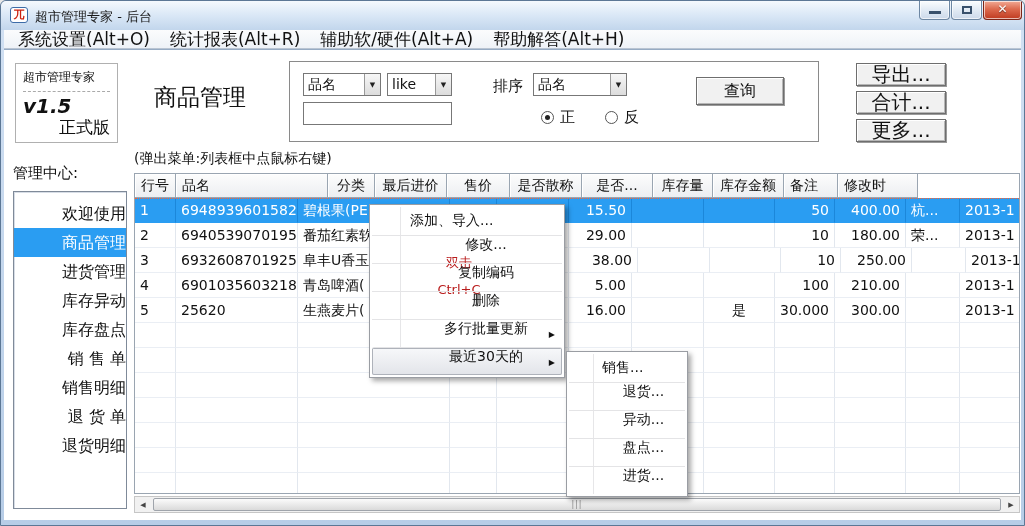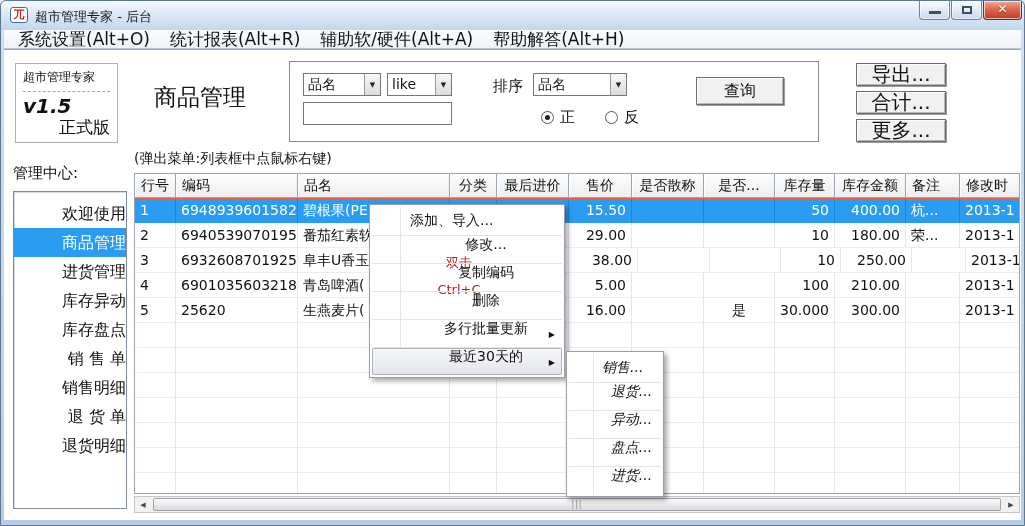--- a/index.html
+++ b/index.html
@@ -109,22 +109,22 @@
     border:1px solid #9a9da3; box-shadow:3px 3px 5px rgba(0,0,0,.35); padding:2px; z-index:50; }
   .context-menu::before { content:''; position:absolute; left:30px; top:2px; bottom:2px; width:1px;
     background:#e6e6e8; box-shadow:1px 0 0 #fff; }
   .cm-item { position:relative; height:28px; display:flex; align-items:center; font-size:14px; }
   .cm-item + .cm-item { border-top:1px solid #e4e4e6;flex-direction:column; }
   .cm-label { flex:1; padding-left:38px; white-space:nowrap; }
   .cm-right { padding-right:16px; font-size:13px; color:#b91c1c; }
   .cm-arrow { position:absolute; right:7px; top:10px; font-size:8px; }
   .cm-item.hl { background:linear-gradient(#f7f8fa,#e2e4e9); box-shadow:inset 0 0 0 1px #aeb2ba; border-radius:2px; }
 
-  .submenu { position:absolute; left:562px; top:301px; width:98px; background:#fff;
-    border:1px solid #9a9da3; box-shadow:3px 3px 5px rgba(0,0,0,.35); padding:2px; z-index:60;font-style:italic; }
+  .submenu { position:absolute; left:562px; top:301px; width:122px; background:#fff;
+    border:1px solid #9a9da3; box-shadow:3px 3px 5px rgba(0,0,0,.35); padding:2px; z-index:60; }
   .submenu::before { content:''; position:absolute; left:26px; top:2px; bottom:2px; width:1px;
     background:#e6e6e8; box-shadow:1px 0 0 #fff; }
   .submenu .cm-label { padding-left:33px; }
 </style>
 </head>
 <body>
 
 <div class="window">
 
   <div class="titlebar">
@@ -203,21 +203,20 @@
         <div class="sidebar-item">销售明细</div>
         <div class="sidebar-item">退 货 单</div>
         <div class="sidebar-item">退货明细</div>
       </div>
 
     <div class="hint">(弹出菜单:列表框中点鼠标右键)</div>
 
     <div class="grid">
       <div class="grid-header" id="grid-header">
           <div class="h-cell align-left" style="width: 41px;">行号</div>
-          <div class="h-cell align-left" style="width: 122px;">编码</div>
           <div class="h-cell align-left" style="width: 152px;">品名</div>
           <div class="h-cell" style="width: 47px;">分类</div>
           <div class="h-cell" style="width: 72px;">最后进价</div>
           <div class="h-cell" style="width: 63px;">售价</div>
           <div class="h-cell" style="width: 72px;">是否散称</div>
           <div class="h-cell" style="width: 71px;">是否...</div>
           <div class="h-cell" style="width: 60px;">库存量</div>
           <div class="h-cell" style="width: 71px;">库存金额</div>
           <div class="h-cell align-left" style="width: 54px;">备注</div>
           <div class="h-cell align-left" style="width: 80px;">修改时</div>

